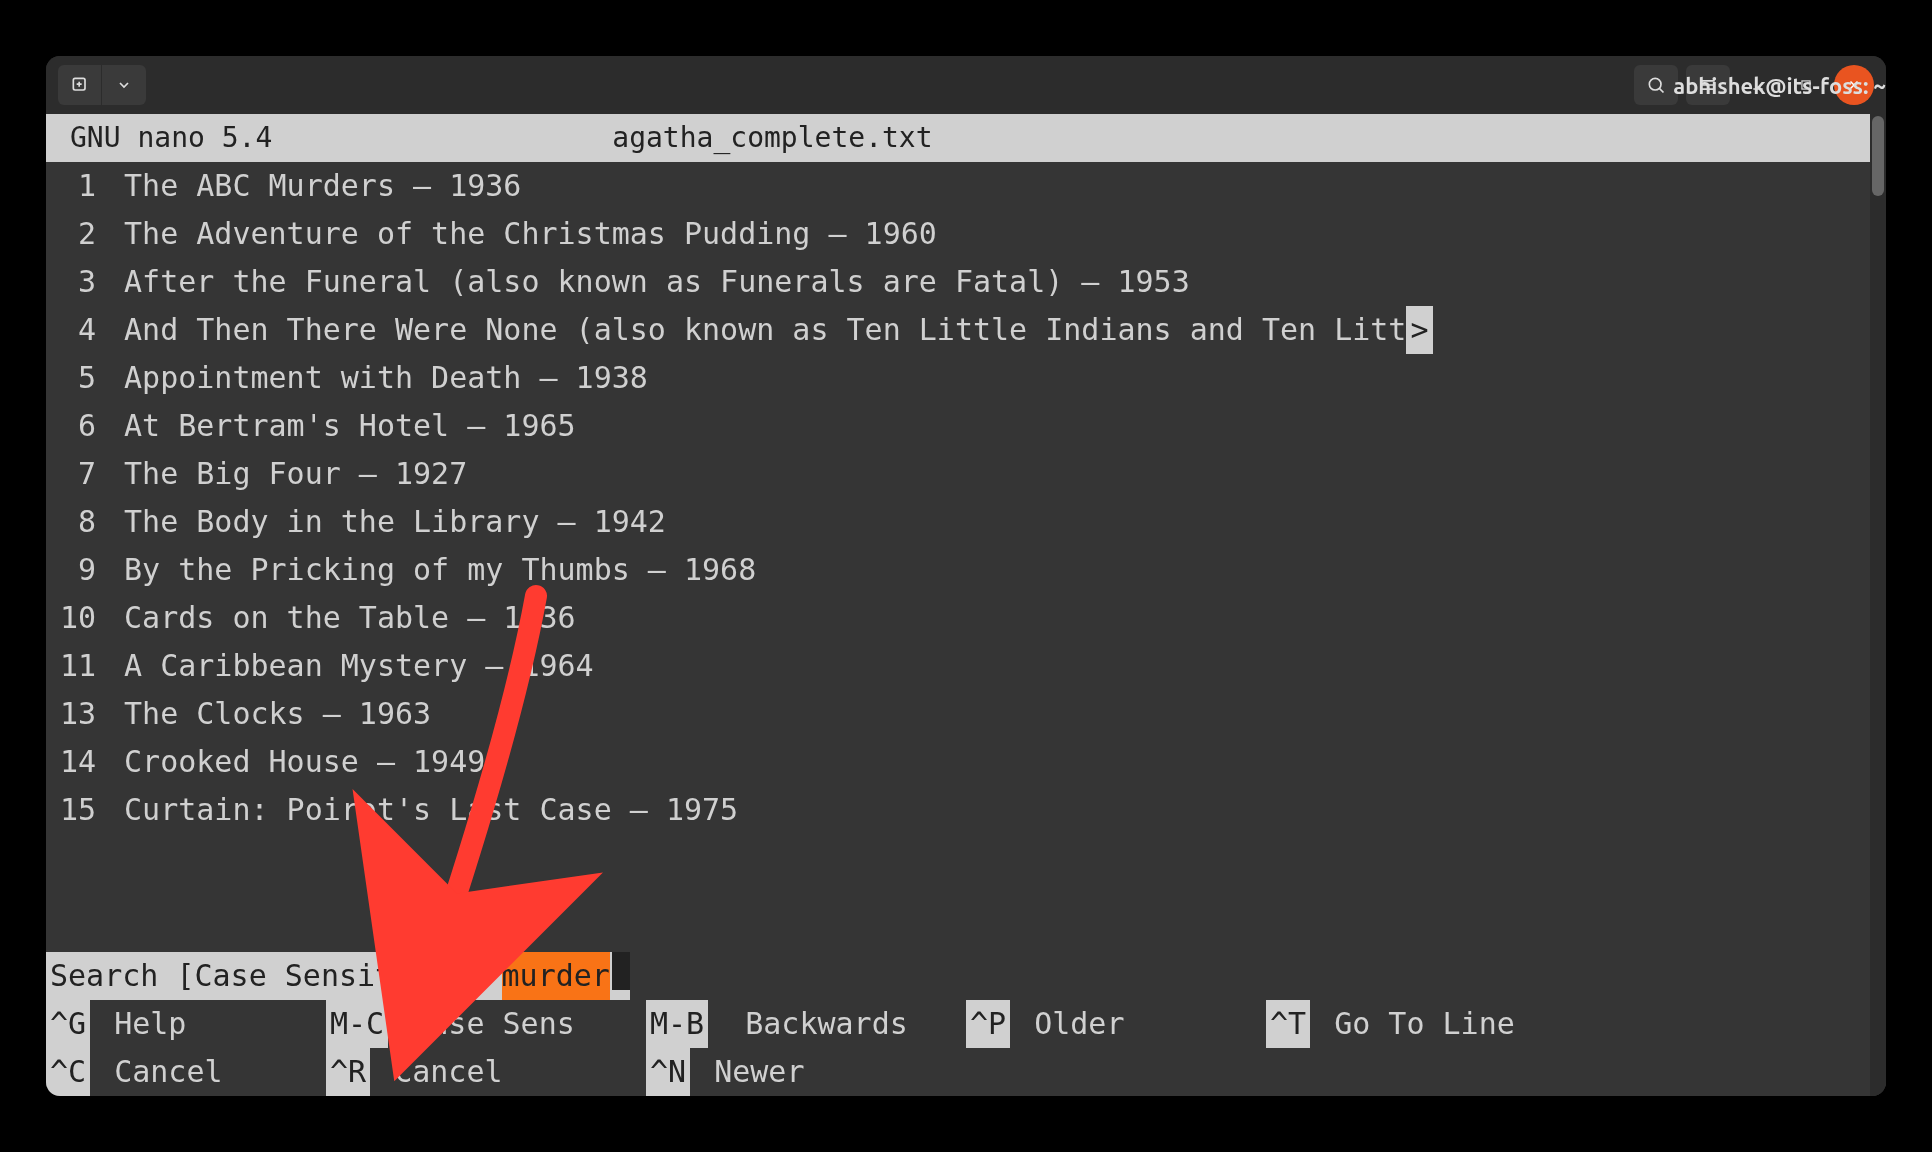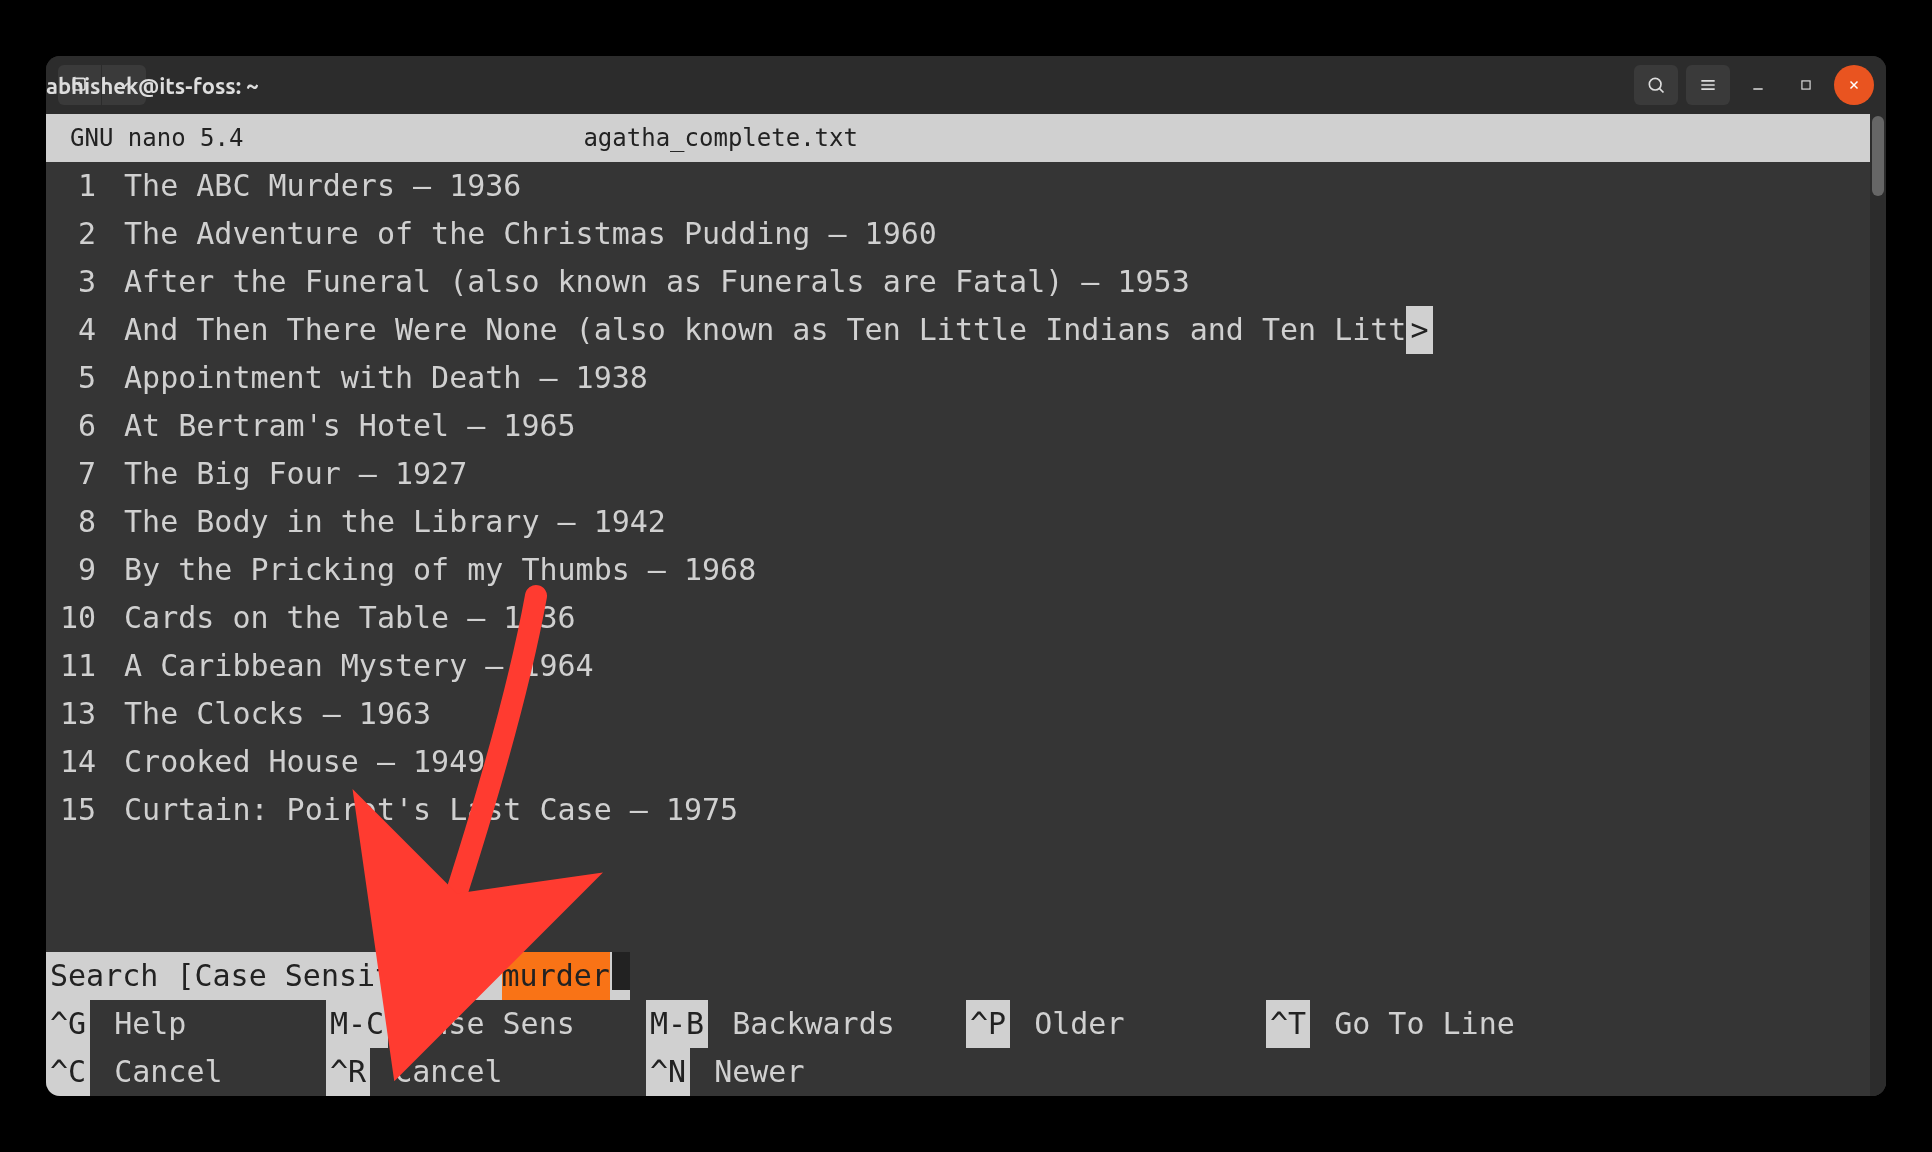--- a/index.html
+++ b/index.html
@@ -41,21 +41,21 @@
     color:#ddd;
     cursor:pointer;
   }
   .tb-btn + .tb-btn { margin-left: 0; }
   .tb-btn-group { display:flex; background:#3a3a3a; border-radius:6px; overflow:hidden; }
   .tb-btn-group .tb-btn { border-radius:0; background:transparent; }
   .tb-btn-group .tb-btn:first-child { border-right:1px solid #2c2c2c; }
   .tb-title {
     position:absolute;
     left:0; right:0;
-    text-align:left;
+    text-align:right;
     font-weight:bold;
     font-size: 22px;
     pointer-events:none;
   }
   .tb-right { margin-left:auto; display:flex; gap:8px; align-items:center; }
   .win-ctrl {
     width: 40px; height: 40px;
     display:flex; align-items:center; justify-content:center;
     color:#ddd; cursor:pointer;
     border-radius:50%;
@@ -72,21 +72,21 @@
     position:relative;
     overflow:hidden;
     font-family: 'DejaVu Sans Mono','Liberation Mono', monospace;
   }
   .term-inner { background:#353535; height:100%; display:flex; flex-direction:column; }
   .header-line {
     background:#d0d0d0;
     color:#222;
     display:flex;
     padding: 0 12px;
-    font-size:24px;
+    font-size:28px;
     line-height:48px;
     height:48px;
   }
   .header-app { padding-left: 12px; }
   .header-file { margin-left: 340px; }
   .content {
     flex:1;
     font-size:30px;
     line-height:48px;
   }
@@ -272,21 +272,21 @@
         <span class="search-prompt">Search [Case Sensitive]: </span>
         <span class="search-value">murder</span>
         <span class="cursor"></span>
         <span class="search-rest"></span>
       </div>
 
       <div class="help-rows" id="help-rows">
           <div class="help-row">
             <span class="help-cell" style="width: 280px;"><span class="kb">^G</span><span class="hl"> Help</span></span>
             <span class="help-cell" style="width: 320px;"><span class="kb">M-C</span><span class="hl"> Case Sens</span></span>
-            <span class="help-cell" style="width: 320px;"><span class="kb">M-B</span><span class="hl"> Backwards</span></span>
+            <span class="help-cell" style="width: 320px; gap: 13px;"><span class="kb">M-B</span><span class="hl"> Backwards</span></span>
             <span class="help-cell" style="width: 300px;"><span class="kb">^P</span><span class="hl"> Older</span></span>
             <span class="help-cell" style="width: 320px;"><span class="kb">^T</span><span class="hl"> Go To Line</span></span>
           </div>
           <div class="help-row">
             <span class="help-cell" style="width: 280px;"><span class="kb">^C</span><span class="hl"> Cancel</span></span>
             <span class="help-cell" style="width: 320px;"><span class="kb">^R</span><span class="hl"> Cancel</span></span>
             <span class="help-cell" style="width: 300px;"><span class="kb">^N</span><span class="hl"> Newer</span></span>
           </div>
         </div>
     </div>

